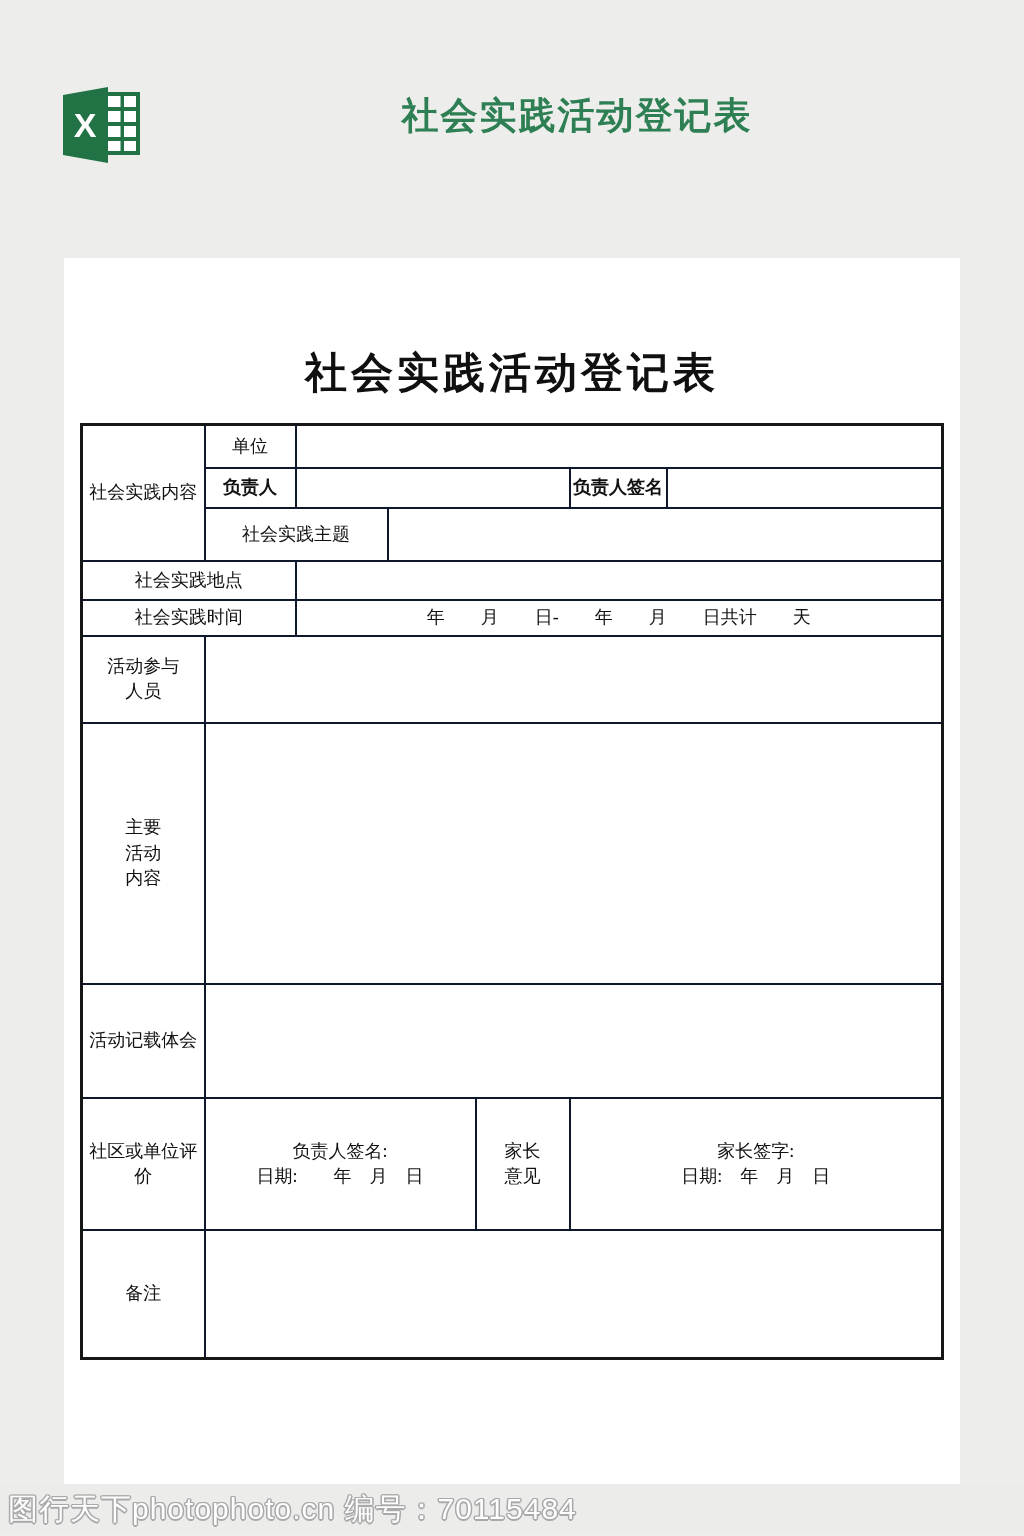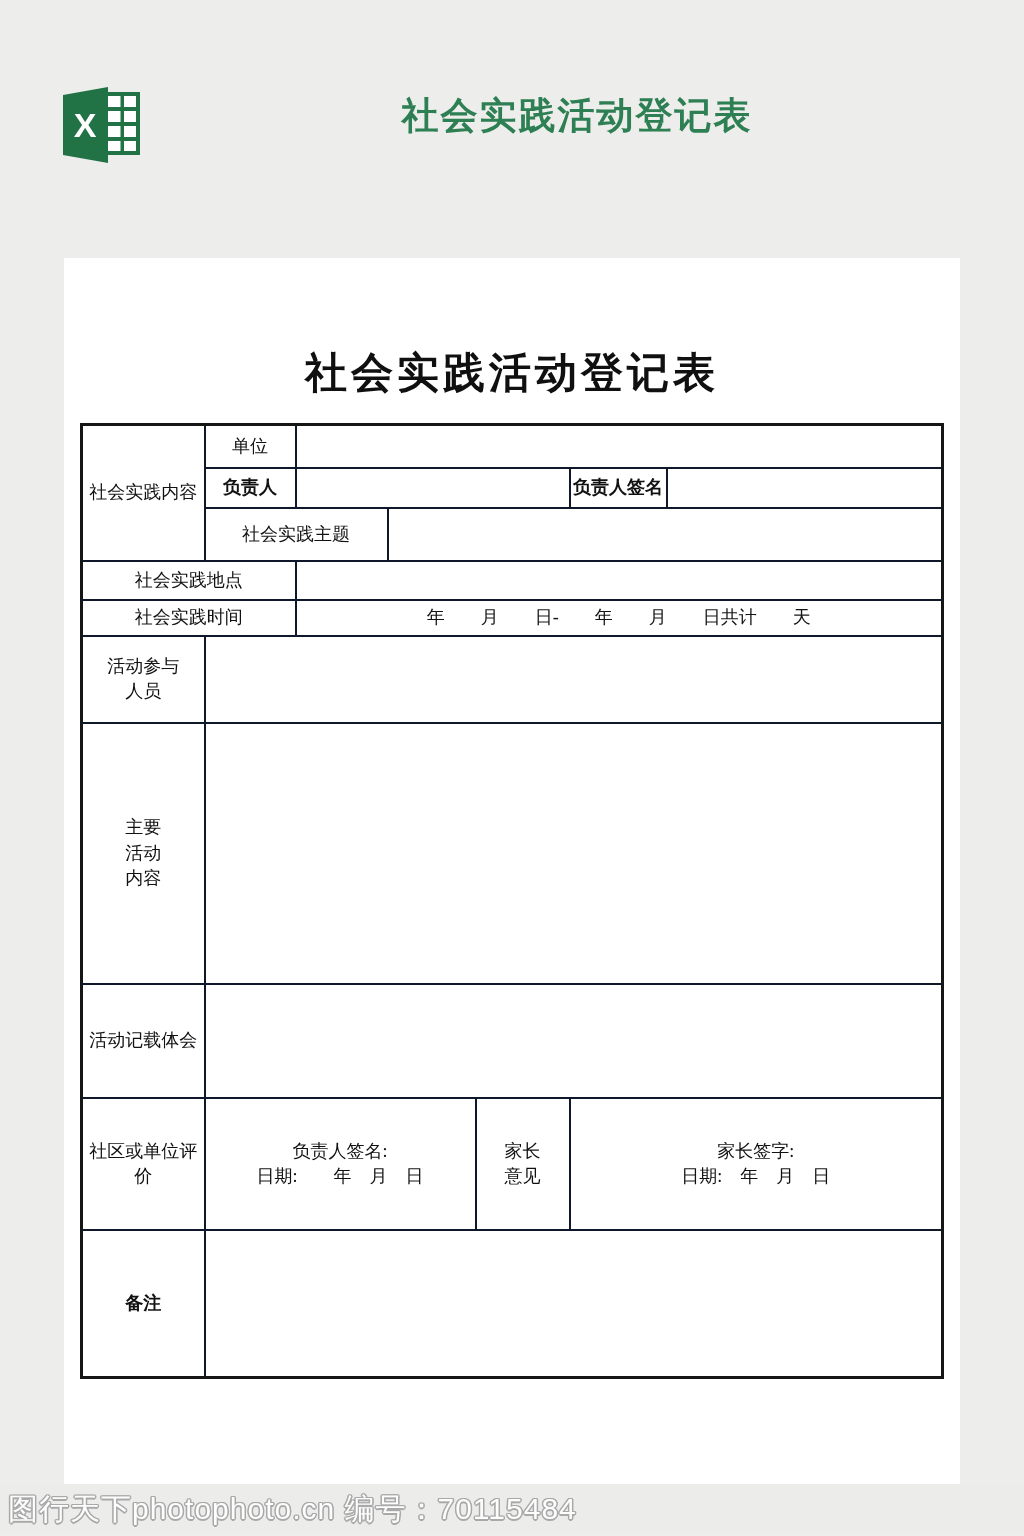--- a/index.html
+++ b/index.html
@@ -51,21 +51,21 @@
   }
   .form-table tr.r1  { height: 43px; }
   .form-table tr.r2  { height: 40px; font-weight: bold; }
   .form-table tr.r3  { height: 53px; }
   .form-table tr.r4  { height: 39px; }
   .form-table tr.r5  { height: 36px; }
   .form-table tr.r6  { height: 87px; }
   .form-table tr.r7  { height: 261px; }
   .form-table tr.r8  { height: 114px; }
   .form-table tr.r9  { height: 132px; }
-  .form-table tr.r10 { height: 148px; font-weight: bold; }
+  .form-table tr.r10 { height: 129px; }
   .pre { white-space: pre-line; }
   .sign-cell {
     vertical-align: bottom; padding-bottom: 10px;
     line-height: 1.75; white-space: pre-line; border-radius: 18px;
   }
   .opinion-cell { line-height: 1.6; white-space: pre-line; }
 
   
   .site-footer {
     position: absolute; left: 0; top: 1484px;

